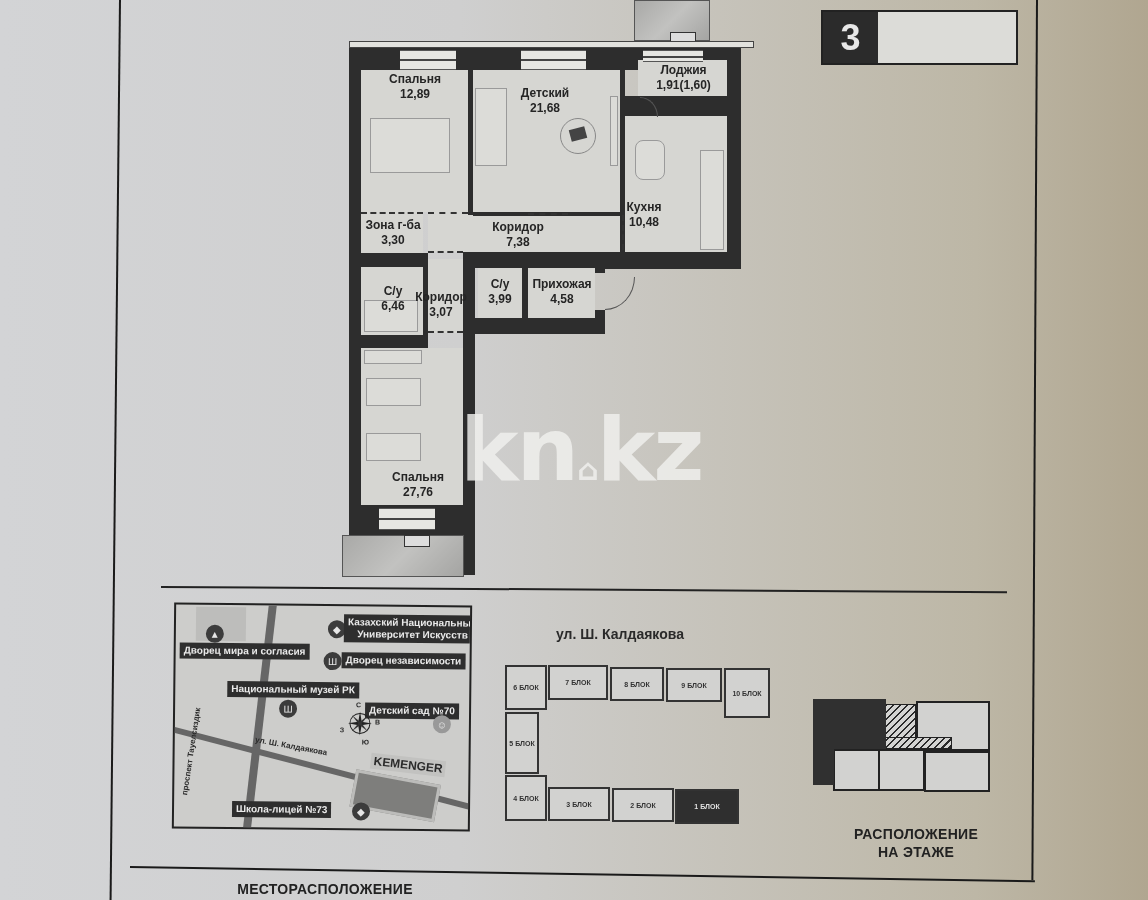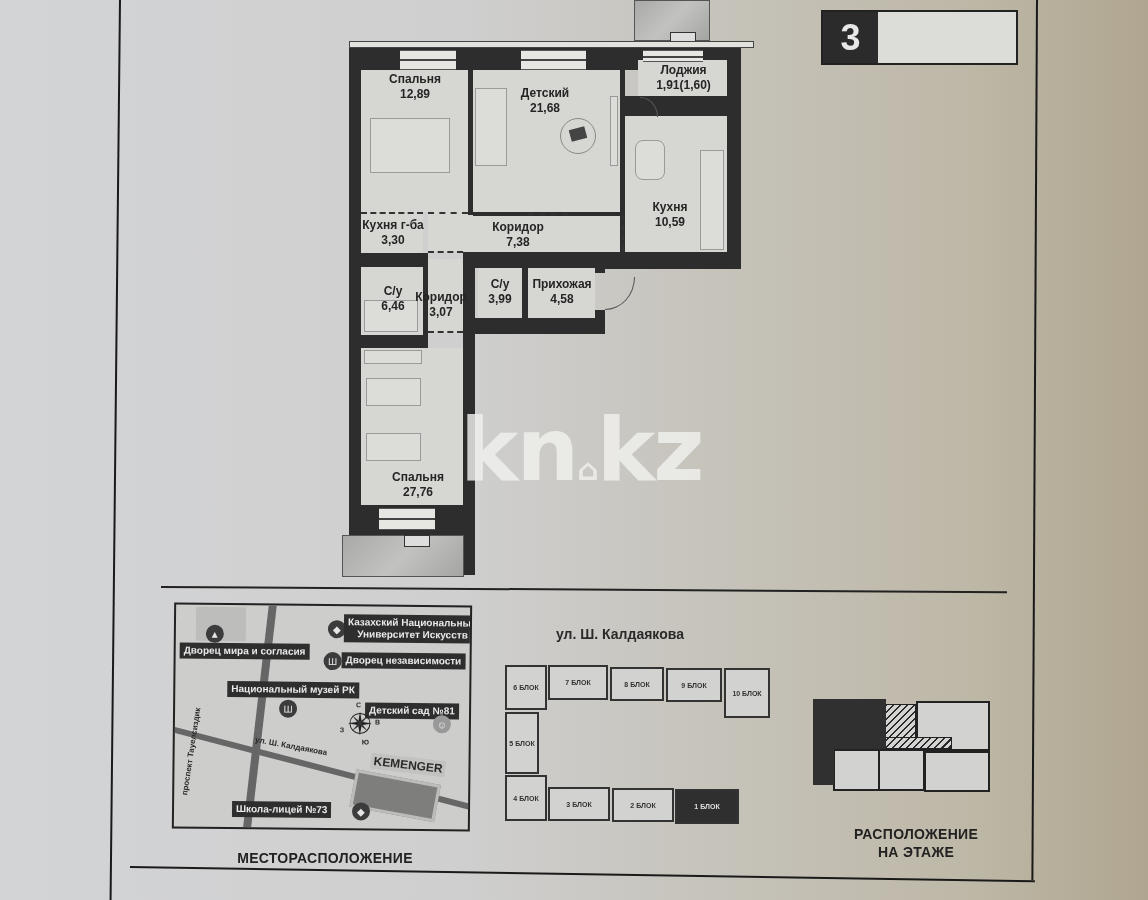--- a/index.html
+++ b/index.html
@@ -141,26 +141,26 @@
       <div>12,89</div>
   </div>
   <div class="room-label" style="left:505px;top:86px;width:80px;">
     <div>Детский</div>
       <div>21,68</div>
   </div>
   <div class="room-label" style="left:640px;top:63px;width:87px;">
     <div>Лоджия</div>
       <div>1,91(1,60)</div>
   </div>
-  <div class="room-label" style="left:635px;top:200px;width:70px;">
+  <div class="room-label" style="left:609px;top:200px;width:70px;">
     <div>Кухня</div>
-      <div>10,59</div>
+      <div>10,48</div>
   </div>
   <div class="room-label" style="left:361px;top:218px;width:64px;">
-    <div>Кухня г-ба</div>
+    <div>Зона г-ба</div>
       <div>3,30</div>
   </div>
   <div class="room-label" style="left:478px;top:220px;width:80px;">
     <div>Коридор</div>
       <div>7,38</div>
   </div>
   <div class="room-label" style="left:366px;top:284px;width:54px;">
     <div>С/у</div>
       <div>6,46</div>
   </div>
@@ -199,21 +199,21 @@
     <div>Казахский Национальный</div>
     <div>Университет Искусств</div>
   </div>
 
   <div class="map-icon" style="left:148px;top:46px;">Ш</div>
   <div class="map-label" style="left:166px;top:46px;">Дворец независимости</div>
 
   <div class="map-label" style="left:52px;top:76px;">Национальный музей РК</div>
   <div class="map-icon" style="left:104px;top:94px;">Ш</div>
 
-  <div class="map-label" style="left:190px;top:96px;">Детский сад №81</div>
+  <div class="map-label" style="left:190px;top:96px;">Детский сад №70</div>
   <div class="map-icon" style="left:258px;top:108px;background:#999;">☺</div>
 
   <div class="abs" style="left:172px;top:104px;width:26px;height:26px;">
     <svg width="26" height="26" viewBox="0 0 26 26">
         <circle cx="13" cy="13" r="10" fill="none" stroke="#222" stroke-width="1"></circle>
         <polygon points="13,1 15,13 13,25 11,13" fill="#222"></polygon>
         <polygon points="1,13 13,11 25,13 13,15" fill="#222"></polygon>
         <polygon points="5,5 14,12 21,21 12,14" fill="#333"></polygon>
         <polygon points="21,5 14,14 5,21 12,12" fill="#333"></polygon>
       </svg>
@@ -225,21 +225,21 @@
 
   <div class="abs" style="left:80px;top:136px;font-size:8px;font-weight:bold;transform:rotate(10deg);white-space:nowrap;">ул. Ш. Калдаякова</div>
   <div class="abs" style="left:6px;top:190px;font-size:8px;font-weight:bold;transform:rotate(-82deg);transform-origin:left top;white-space:nowrap;">проспект Тауелсиздик</div>
 
   <div class="abs" style="left:196px;top:150px;font-size:12px;font-weight:bold;background:#c2c2c0;padding:1px 3px;transform:rotate(6deg);">KEMENGER</div>
   <div class="abs" style="left:178px;top:170px;width:86px;height:38px;background:#7e7e7c;border:3px solid #bcbcba;transform:rotate(10deg);"></div>
 
   <div class="map-label" style="left:58px;top:196px;">Школа-лицей №73</div>
   <div class="map-icon" style="left:178px;top:196px;">◆</div>
 </div>
-<div class="abs caption" style="left:175px;top:850px;width:300px;">МЕСТОРАСПОЛОЖЕНИЕ</div>
+<div class="abs caption" style="left:175px;top:881px;width:300px;">МЕСТОРАСПОЛОЖЕНИЕ</div>
 
 <div class="abs street">ул. Ш. Калдаякова</div>
 <div class="abs" style="left:0;top:0;">
   <div class="blk" style="left:505px;top:665px;width:42px;height:45px;">6 БЛОК</div>
   <div class="blk" style="left:548px;top:665px;width:60px;height:35px;">7 БЛОК</div>
   <div class="blk" style="left:610px;top:667px;width:54px;height:34px;">8 БЛОК</div>
   <div class="blk" style="left:666px;top:668px;width:56px;height:34px;">9 БЛОК</div>
   <div class="blk" style="left:724px;top:668px;width:46px;height:50px;">10 БЛОК</div>
   <div class="blk" style="left:505px;top:712px;width:34px;height:62px;">5 БЛОК</div>
   <div class="blk" style="left:505px;top:775px;width:42px;height:46px;">4 БЛОК</div>

